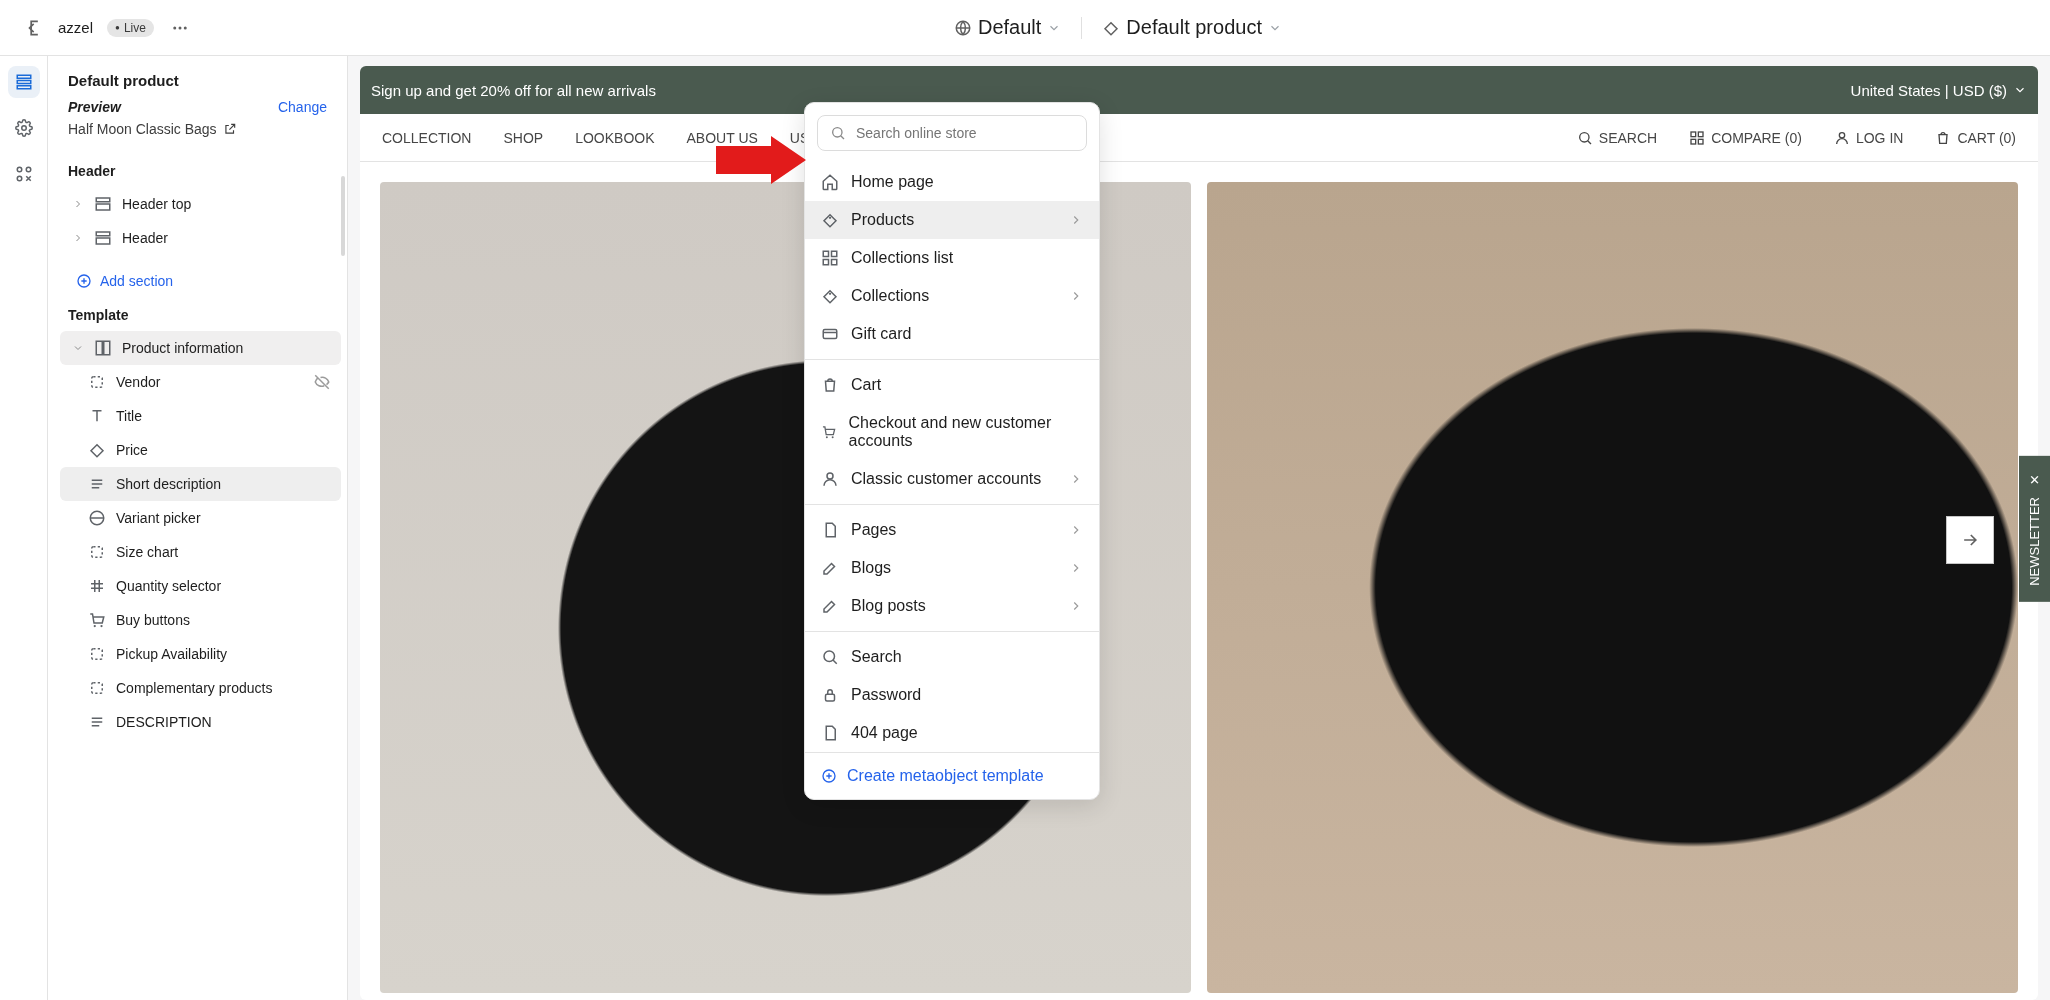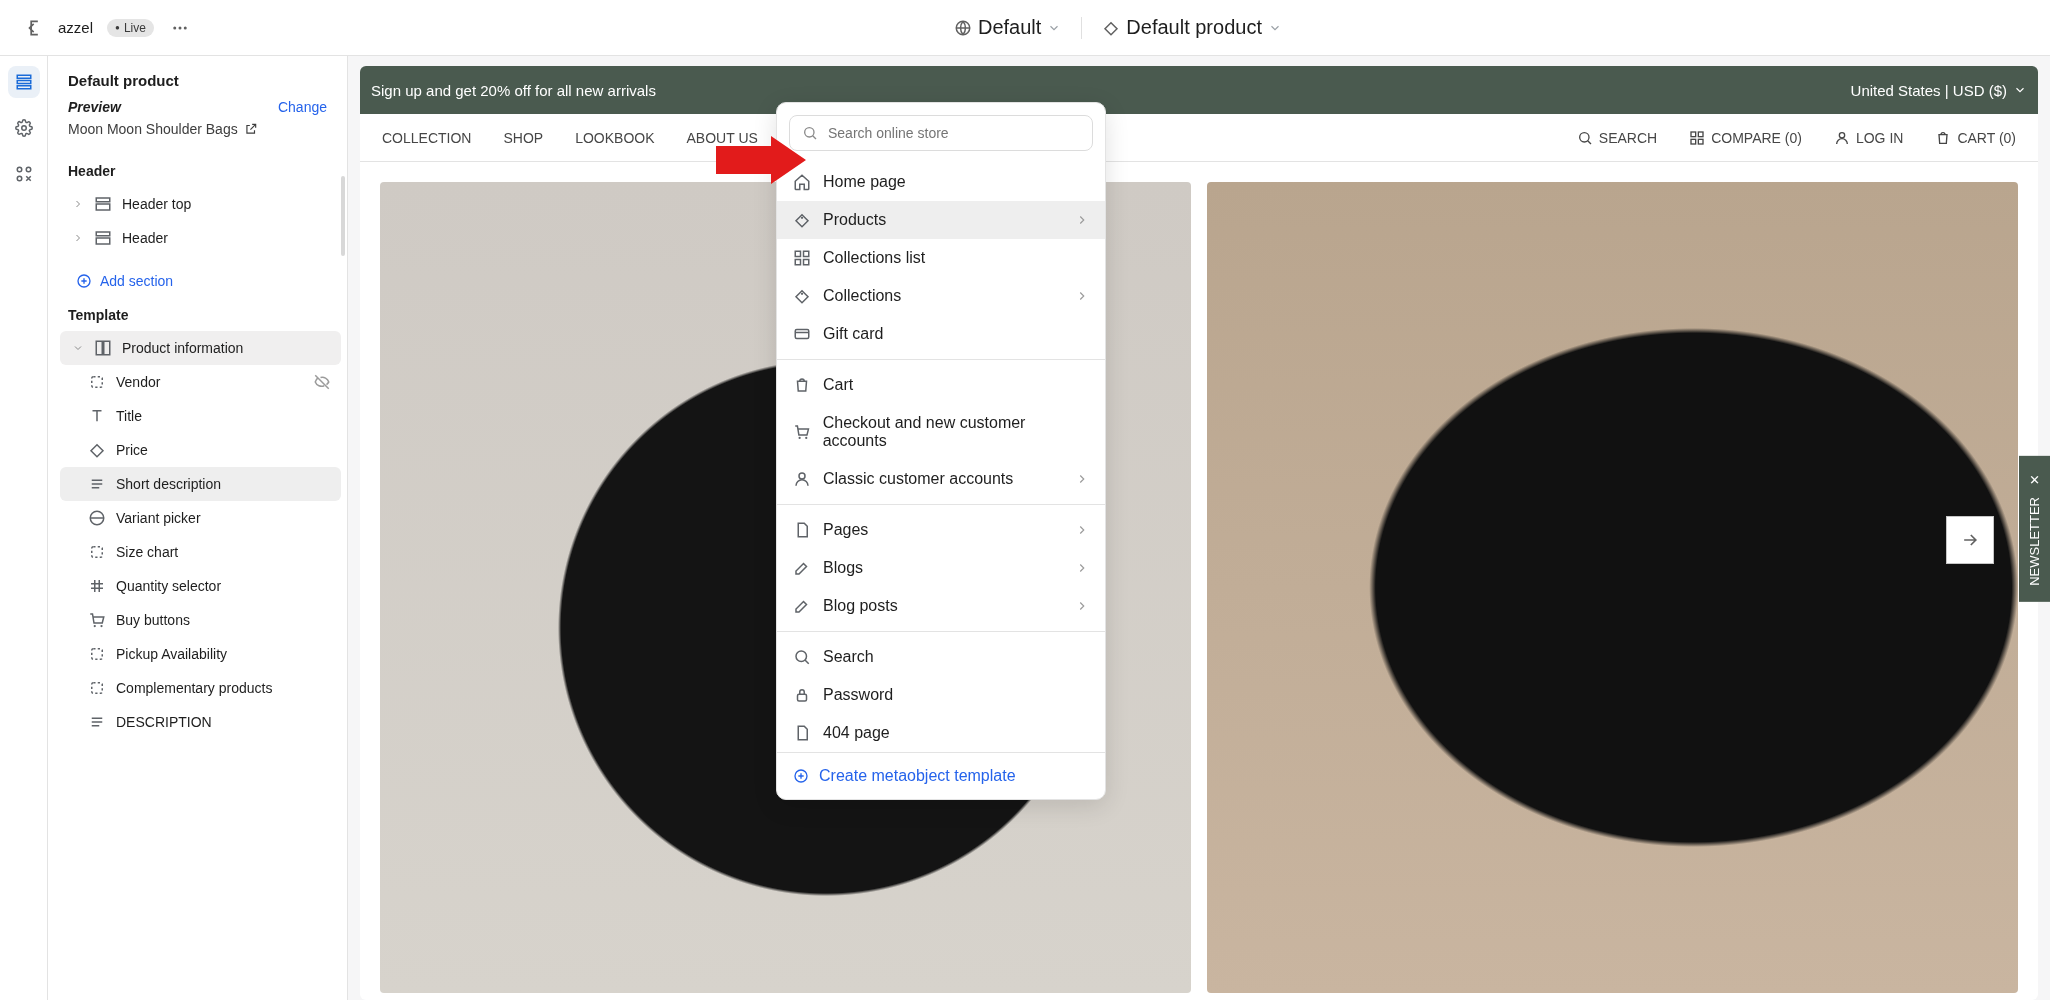--- a/index.html
+++ b/index.html
@@ -59,21 +59,21 @@
   .promo { background:var(--green); color:#fff; height:48px; display:flex; align-items:center; justify-content:space-between; padding:0 11px; font-size:15px;}
   .navbar { background:#fff; height:48px; display:flex; align-items:center; padding:0 22px; gap:32px; border-bottom:1px solid var(--border); font-size:14px; color:#464646;}
   .navbar .spacer { flex:1; }
   .navitem { display:flex; align-items:center; gap:6px; cursor:pointer;}
   .gallery { display:flex; gap:16px; padding:20px; background:#fff;}
   .gallery .img { flex:1; aspect-ratio:1/1; border-radius:4px;}
   .newsbtn { position:absolute; right:0; top:400px; background:var(--green); color:#fff; writing-mode:vertical-rl; transform:rotate(180deg); padding:16px 8px; font-size:13px; display:flex; align-items:center; gap:10px; cursor:pointer;}
   .carbtn { position:absolute; right:56px; top:460px; width:48px; height:48px; border:1px solid #c6c6c6; display:flex; align-items:center; justify-content:center; background:#fff; cursor:pointer;}
 
   
-  .dropdown { position:absolute; top:46px; left:428px; width:330px; background:#fff; border:1px solid var(--border); border-radius:10px; box-shadow:0 6px 24px rgba(0,0,0,.12); overflow:hidden; z-index:20;}
+  .dropdown { position:absolute; top:46px; left:456px; width:296px; background:#fff; border:1px solid var(--border); border-radius:10px; box-shadow:0 6px 24px rgba(0,0,0,.12); overflow:hidden; z-index:20;}
   .dd-search { margin:12px; border:1px solid #dcdcdc; border-radius:8px; height:36px; display:flex; align-items:center; padding:0 12px; gap:8px;}
   .dd-search input { border:none; outline:none; font-size:14px; flex:1;}
   .dd-list {}
   .dd-item { display:flex; align-items:center; gap:12px; padding:10px 16px; cursor:pointer;}
   .dd-item.highlight { background:#eeeeee; }
   .dd-item .dico { width:18px; height:18px; color:#5f6368;}
   .dd-item .darr { margin-left:auto; color:#9b9b9b; width:14px;}
   .dd-sep { height:1px; background:var(--border); margin:6px 0;}
   .dd-create { color:var(--blue); display:flex; align-items:center; gap:10px; padding:14px 16px; cursor:pointer; border-top:1px solid var(--border);}
 
@@ -154,21 +154,21 @@
   </div>
 
   <div class="sidebar" style="position:relative;">
     <div class="sb-block">
       <div class="sb-title">Default product</div>
       <div class="sb-row">
         <span class="sb-sub">Preview</span>
         <span class="sb-link">Change</span>
       </div>
       <div class="sb-val">
-        <span>Moon Moon Shoulder Bags</span>
+        <span>Half Moon Classic Bags</span>
         <svg width="14" height="14" viewBox="0 0 24 24" fill="none" stroke="currentColor" stroke-width="2">
             <path d="M14 4h6v6"></path>
             <path d="M20 4l-9 9"></path>
             <path d="M18 14v5H5V6h5"></path>
           </svg>
       </div>
     </div>
 
     <div class="sb-sec">
         <span>Header</span>

